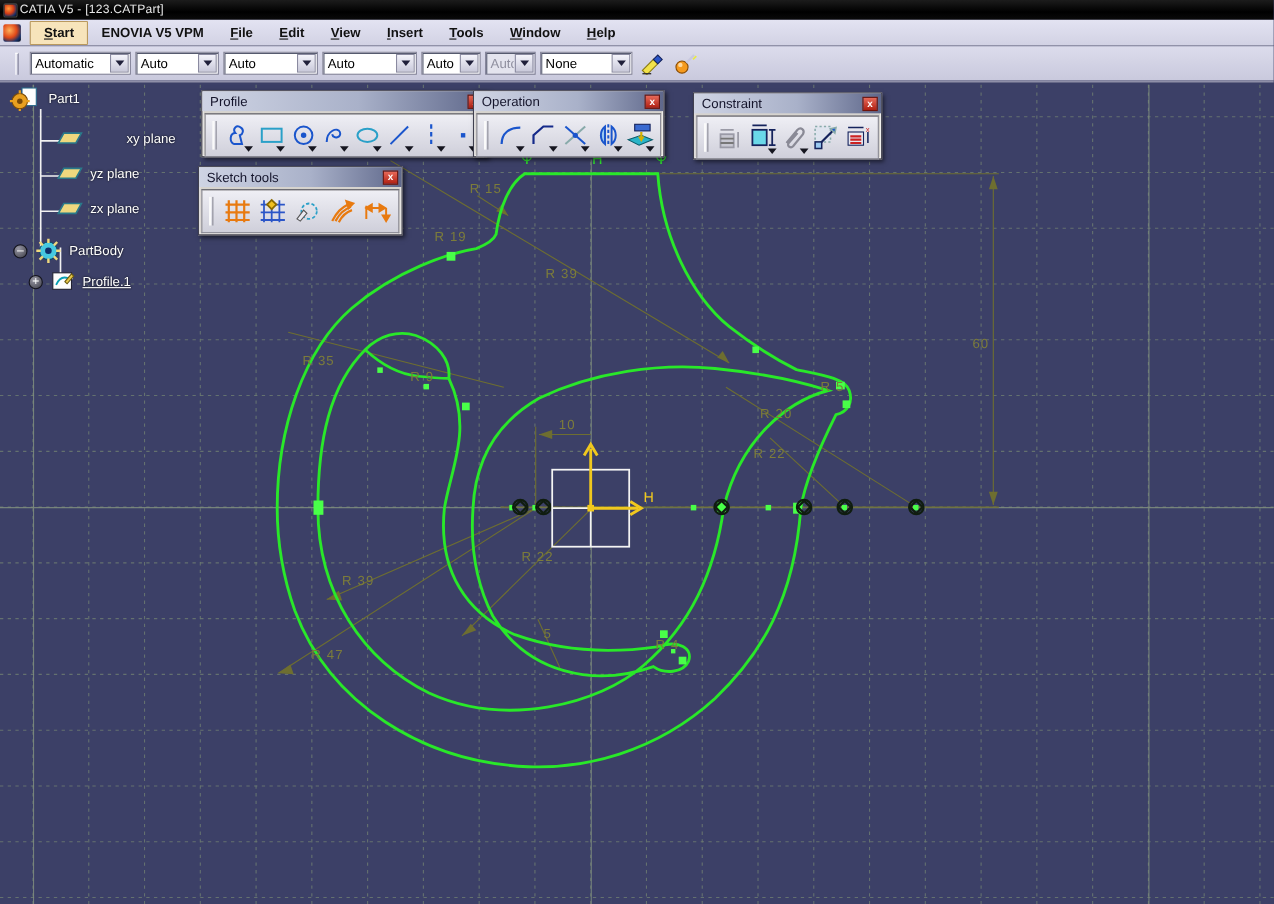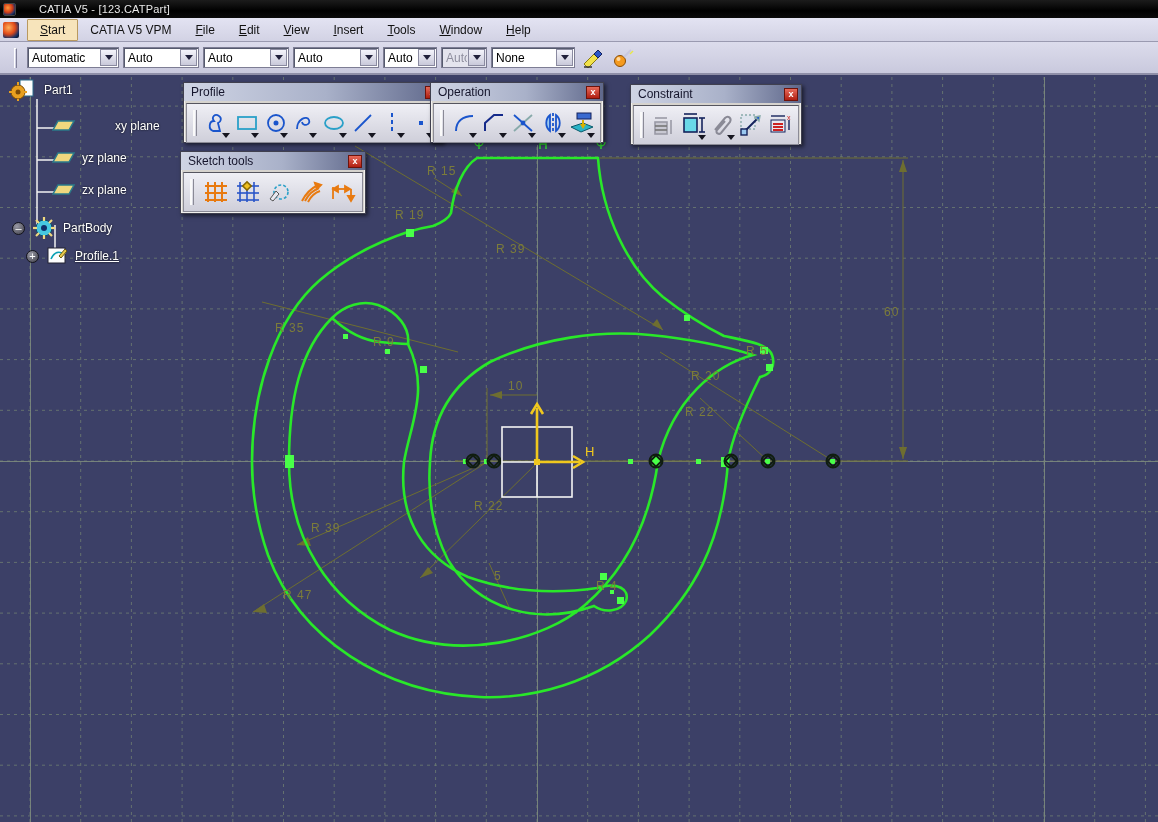--- a/index.html
+++ b/index.html
@@ -3,32 +3,32 @@
 <meta charset="utf-8">
 <style>
   * { margin:0; padding:0; box-sizing:border-box; }
   html,body { width:1158px; height:822px; overflow:hidden; background:#3c4067;
               font-family:"Liberation Sans", sans-serif; }
   #stage { position:relative; width:1158px; height:822px; }
 
   
   #titlebar { position:absolute; left:0; top:0; width:1158px; height:18px;
     background:linear-gradient(#1c1c1c,#000 60%,#0a0a0a);
-    display:flex; align-items:center; gap:23px; padding-left:3px; }
+    display:flex; align-items:center; gap:2px; padding-left:3px; }
   #titlebar .logo { width:13px; height:13px; border-radius:2px;
     background:radial-gradient(circle at 35% 35%, #ff9a3c 0%, #d43c16 45%, #1a2f66 75%, #05070f 100%);
     border:1px solid #444; }
   #titlebar .ttl { color:#e8e8e8; font-size:11px; letter-spacing:.2px; }
 
   #menubar { position:absolute; left:0; top:18px; width:1158px; height:24px;
     background:linear-gradient(#e3e3f2,#d2d2e4); border-bottom:1px solid #9a9ab0;
     display:flex; align-items:center; font-size:12px; color:#111; }
   #menubar .logo { width:16px; height:16px; margin:0 8px 0 3px; border-radius:2px;
     background:radial-gradient(circle at 35% 35%, #ffb05a 0%, #e04818 45%, #163066 75%, #04060e 100%); }
-  .menu-item { padding:3px 12px; cursor:default; }
+  .menu-item { padding:3px 12px; cursor:default;font-weight:bold; }
   .menu-item u { text-decoration:underline; }
   .menu-item.active { background:#f7e4bb; border:1px solid #b9995f; border-radius:1px; }
 
   #toolbar { position:absolute; left:0; top:42px; width:1158px; height:33px;
     background:linear-gradient(#dcdcec,#c9c9dd); border-bottom:2px solid #8f8fa8;
     display:flex; align-items:center; gap:6px; padding-left:14px; }
   .grip { width:3px; height:20px; border-left:1px solid #fff; border-top:1px solid #fff;
     border-right:1px solid #808098; margin-right:4px; }
   .combo { height:21px; background:#fff; border:1px solid #7d7d94;
     box-shadow:inset 1px 1px 0 #555a6e; display:flex; align-items:center; font-size:12px; }
@@ -283,21 +283,21 @@
 <div id="hlabel" style="left:585px; top:444px;">H</div>
 
 <div id="titlebar">
   <div class="logo"></div>
   <div class="ttl">CATIA V5 - [123.CATPart]</div>
 </div>
 
 <div id="menubar">
   <div class="logo"></div>
   <div class="menu-item active"><u>S</u><span>tart</span></div>
-  <div class="menu-item">CATIA V5 VPM</div>
+  <div class="menu-item">ENOVIA V5 VPM</div>
   <div class="menu-item"><u>F</u>ile</div>
   <div class="menu-item"><u>E</u>dit</div>
   <div class="menu-item"><u>V</u>iew</div>
   <div class="menu-item"><u>I</u>nsert</div>
   <div class="menu-item"><u>T</u>ools</div>
   <div class="menu-item"><u>W</u>indow</div>
   <div class="menu-item"><u>H</u>elp</div>
 </div>
 
 <div id="toolbar">

